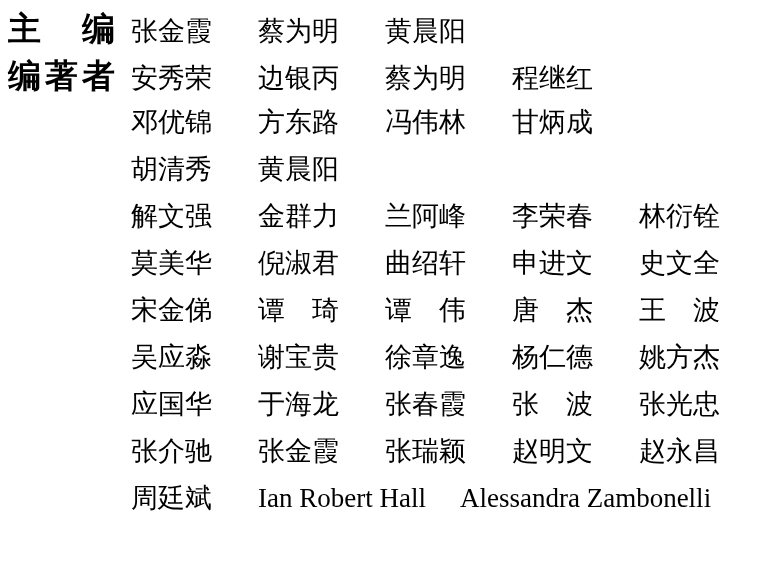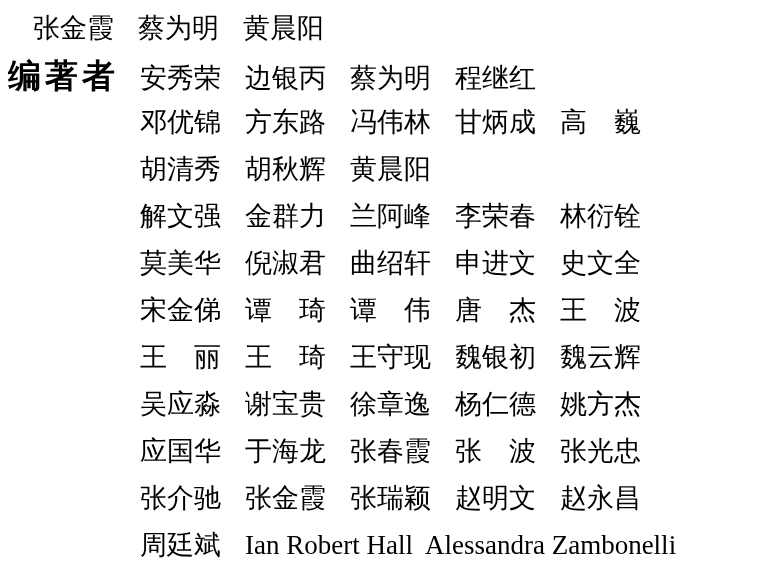--- a/index.html
+++ b/index.html
@@ -29,22 +29,22 @@
     font-weight: bold;
     font-size: 33px;
     line-height: 47px;
     text-align: justify;
     text-align-last: justify;
     color: #000000;
   }
   .names {
     display: flex;
     align-items: center;
-    column-gap: 24px;
-    margin-left: 25px;
+    column-gap: 46px;
+    margin-left: 16px;
   }
   .name {
     flex: 0 0 auto;
     width: 81px;
     font-family: "Liberation Serif", "DejaVu Serif", serif;
     font-size: 27px;
     line-height: 47px;
     color: #000000;
   }
   .name.latin {
@@ -53,20 +53,21 @@
   .name.latin-2 {
     margin-left: -12px;
   }
 </style>
 </head>
 <body>
 
 <div class="page">
 
   <div class="row">
+    <span class="label">主　编</span>
     <span class="names">
       <span class="name">张金霞</span>
       <span class="name">蔡为明</span>
       <span class="name">黄晨阳</span>
     </span>
   </div>
 
   <div class="row">
     <span class="label">编著者</span>
     <span class="names">
@@ -77,29 +78,27 @@
     </span>
   </div>
 
   <div class="row">
     <span class="label"></span>
     <span class="names">
       <span class="name">邓优锦</span>
       <span class="name">方东路</span>
       <span class="name">冯伟林</span>
       <span class="name">甘炳成</span>
-      <span class="name">高　巍</span>
     </span>
   </div>
 
   <div class="row">
     <span class="label"></span>
     <span class="names">
       <span class="name">胡清秀</span>
-      <span class="name">胡秋辉</span>
       <span class="name">黄晨阳</span>
     </span>
   </div>
 
   <div class="row">
     <span class="label"></span>
     <span class="names">
       <span class="name">解文强</span>
       <span class="name">金群力</span>
       <span class="name">兰阿峰</span>
@@ -123,30 +122,20 @@
     <span class="label"></span>
     <span class="names">
       <span class="name">宋金俤</span>
       <span class="name">谭　琦</span>
       <span class="name">谭　伟</span>
       <span class="name">唐　杰</span>
       <span class="name">王　波</span>
     </span>
   </div>
 
-  <div class="row">
-    <span class="label"></span>
-    <span class="names">
-      <span class="name">王　丽</span>
-      <span class="name">王　琦</span>
-      <span class="name">王守现</span>
-      <span class="name">魏银初</span>
-      <span class="name">魏云辉</span>
-    </span>
-  </div>
 
   <div class="row">
     <span class="label"></span>
     <span class="names">
       <span class="name">吴应淼</span>
       <span class="name">谢宝贵</span>
       <span class="name">徐章逸</span>
       <span class="name">杨仁德</span>
       <span class="name">姚方杰</span>
     </span>

